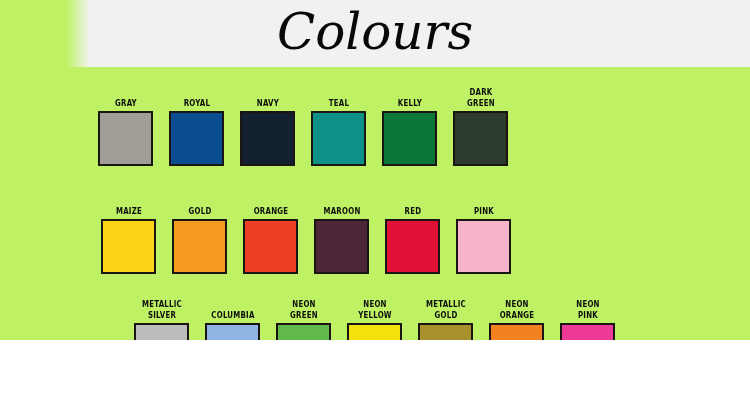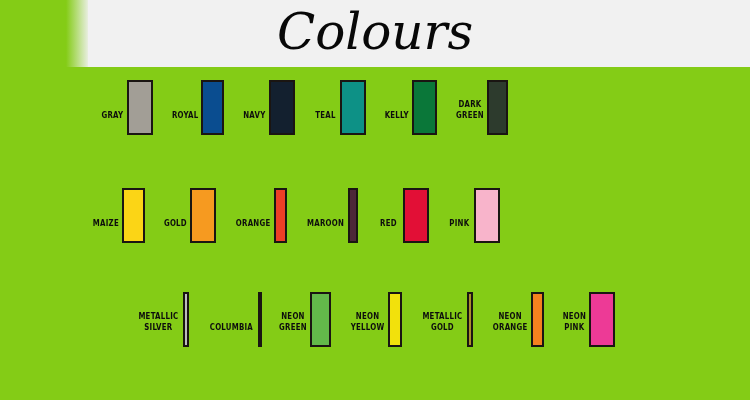--- a/index.html
+++ b/index.html
@@ -3,22 +3,22 @@
 <meta charset="utf-8">
 <style>
   html, body {
     margin: 0;
     padding: 0;
     background: #ffffff;
   }
   #page {
     position: relative;
     width: 750px;
-    height: 400px;
-    background: #84cc16;
+    height: 340px;
+    background: #bef264;
     overflow: hidden;
     font-family: "Liberation Sans", sans-serif;
   }
 
   
   #header-band {
     position: absolute;
     left: 88px;
     top: 0;
     width: 662px;
@@ -54,21 +54,21 @@
   
   .swatch-row {
     position: absolute;
     display: flex;
     align-items: flex-start;
   }
   .swatch-cell {
     width: 55px;
     margin-right: 16px;
     display: flex;
-    flex-direction: row;
+    flex-direction: column;
     align-items: center;
   }
   .swatch-cell:last-child { margin-right: 0; }
 
   .swatch-label {
     height: 28px;
     width: 66px;
     display: flex;
     flex-direction: column;
     align-items: center;
@@ -88,21 +88,21 @@
 
   .swatch-box {
     width: 51px;
     height: 51px;
     border: 2px solid #1a1512;
     box-sizing: content-box;
   }
 
   
   #row-1 { left: 98px; top: 80px; }
-  #row-2 { left: 90px; top: 188px; }
+  #row-2 { left: 101px; top: 188px; }
   #row-3 { left: 134px; top: 292px; align-items: center; }
 </style>
 </head>
 <body>
 
 <div id="page">
 
   <div id="header-band" style="background: rgb(241, 241, 241);"></div>
   <div id="page-title">Colours</div>
 

